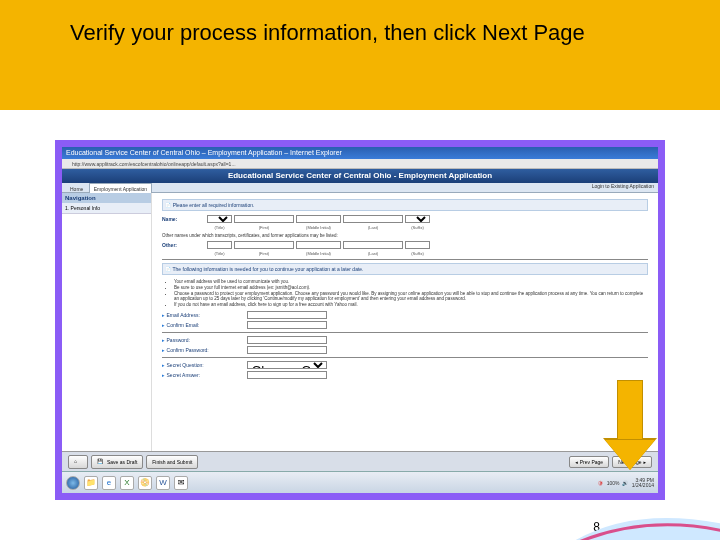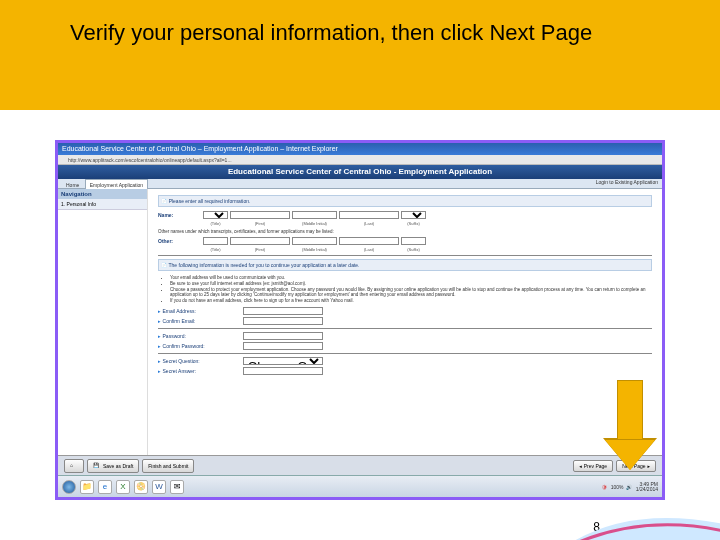--- a/index.html
+++ b/index.html
@@ -1,19 +1,19 @@
 <!DOCTYPE html>
 <html><head>
 <meta charset="utf-8">
 <style>
   * { box-sizing: border-box; margin: 0; padding: 0; }
   body { width: 720px; height: 540px; font-family: Arial, sans-serif; background: #fff; position: relative; overflow: hidden; }
   .banner { background: #f4b400; height: 110px; padding: 20px 0 0 70px; }
   .banner h1 { font-size: 22px; font-weight: normal; color: #000; }
-  .screenshot { position: absolute; top: 140px; left: 55px; width: 610px; height: 360px; border: 3px solid #8b5cf6; background: #fff; font-size: 6px; }
+  .screenshot { position: absolute; top: 140px; left: 55px; width: 610px; height: 360px; border: 7px solid #8b5cf6; background: #fff; font-size: 6px; }
   .ie-title { background: linear-gradient(#2a5fb0,#3a7cd8); color: #fff; height: 12px; line-height: 12px; font-size: 7px; padding-left: 4px; }
   .ie-addr { background: #e9e9e9; height: 10px; font-size: 5px; color: #444; padding-left: 10px; line-height: 10px; border-bottom: 1px solid #bbb; }
   .app-header { background: linear-gradient(#2f5ea0,#1b3f78); color: #fff; text-align: center; height: 14px; line-height: 14px; font-size: 8px; font-weight: bold; }
   .tab-row { background: #dce6f2; height: 10px; font-size: 5px; color: #333; display: flex; justify-content: space-between; padding: 0 4px; border-bottom: 1px solid #9ab; }
   .tab-row .tabs span { display: inline-block; padding: 0 4px; line-height: 10px; }
   .tab-row .tabs span.active { background: #fff; border: 1px solid #9ab; border-bottom: none; }
   .content { display: flex; height: 280px; }
   .sidebar { width: 90px; background: #fff; border-right: 1px solid #ddd; }
   .side-h { background: #b8cde4; color: #1b3f78; font-size: 6px; padding: 2px 3px; font-weight: bold; }
   .side-i { background: #e8eef7; font-size: 5px; padding: 2px 3px; border-bottom: 1px solid #ccd; }
@@ -47,21 +47,21 @@
   .big-arrow .head { width: 0; height: 0; border-left: 25px solid transparent; border-right: 25px solid transparent; border-top: 30px solid #f4b400; margin: 0 auto; position: relative; }
   .big-arrow .head::before { content:''; position:absolute; top:-32px; left:-27px; border-left:27px solid transparent; border-right:27px solid transparent; border-top:32px solid #c28f00; z-index:-1; }
   .pg-num { position: absolute; bottom: 6px; right: 120px; font-size: 12px; }
   .swoosh { position: absolute; bottom: -6px; right: -4px; width: 150px; height: 50px; pointer-events:none; z-index:25;}
   .swoosh svg { width: 100%; height: 100%; }
 </style>
 </head>
 <body>
 
 <div class="banner">
-  <h1>Verify your personal information, then click Next Page</h1>
+  <h1>Verify your process information, then click Next Page</h1>
 </div>
 
 <div class="screenshot">
   <div class="ie-title">Educational Service Center of Central Ohio – Employment Application – Internet Explorer</div>
   <div class="ie-addr">http://www.applitrack.com/escofcentralohio/onlineapp/default.aspx?all=1...</div>
   <div class="app-header">Educational Service Center of Central Ohio - Employment Application</div>
   <div class="tab-row">
     <div class="tabs">
       <span>Home</span>
       <span class="active">Employment Application</span>

